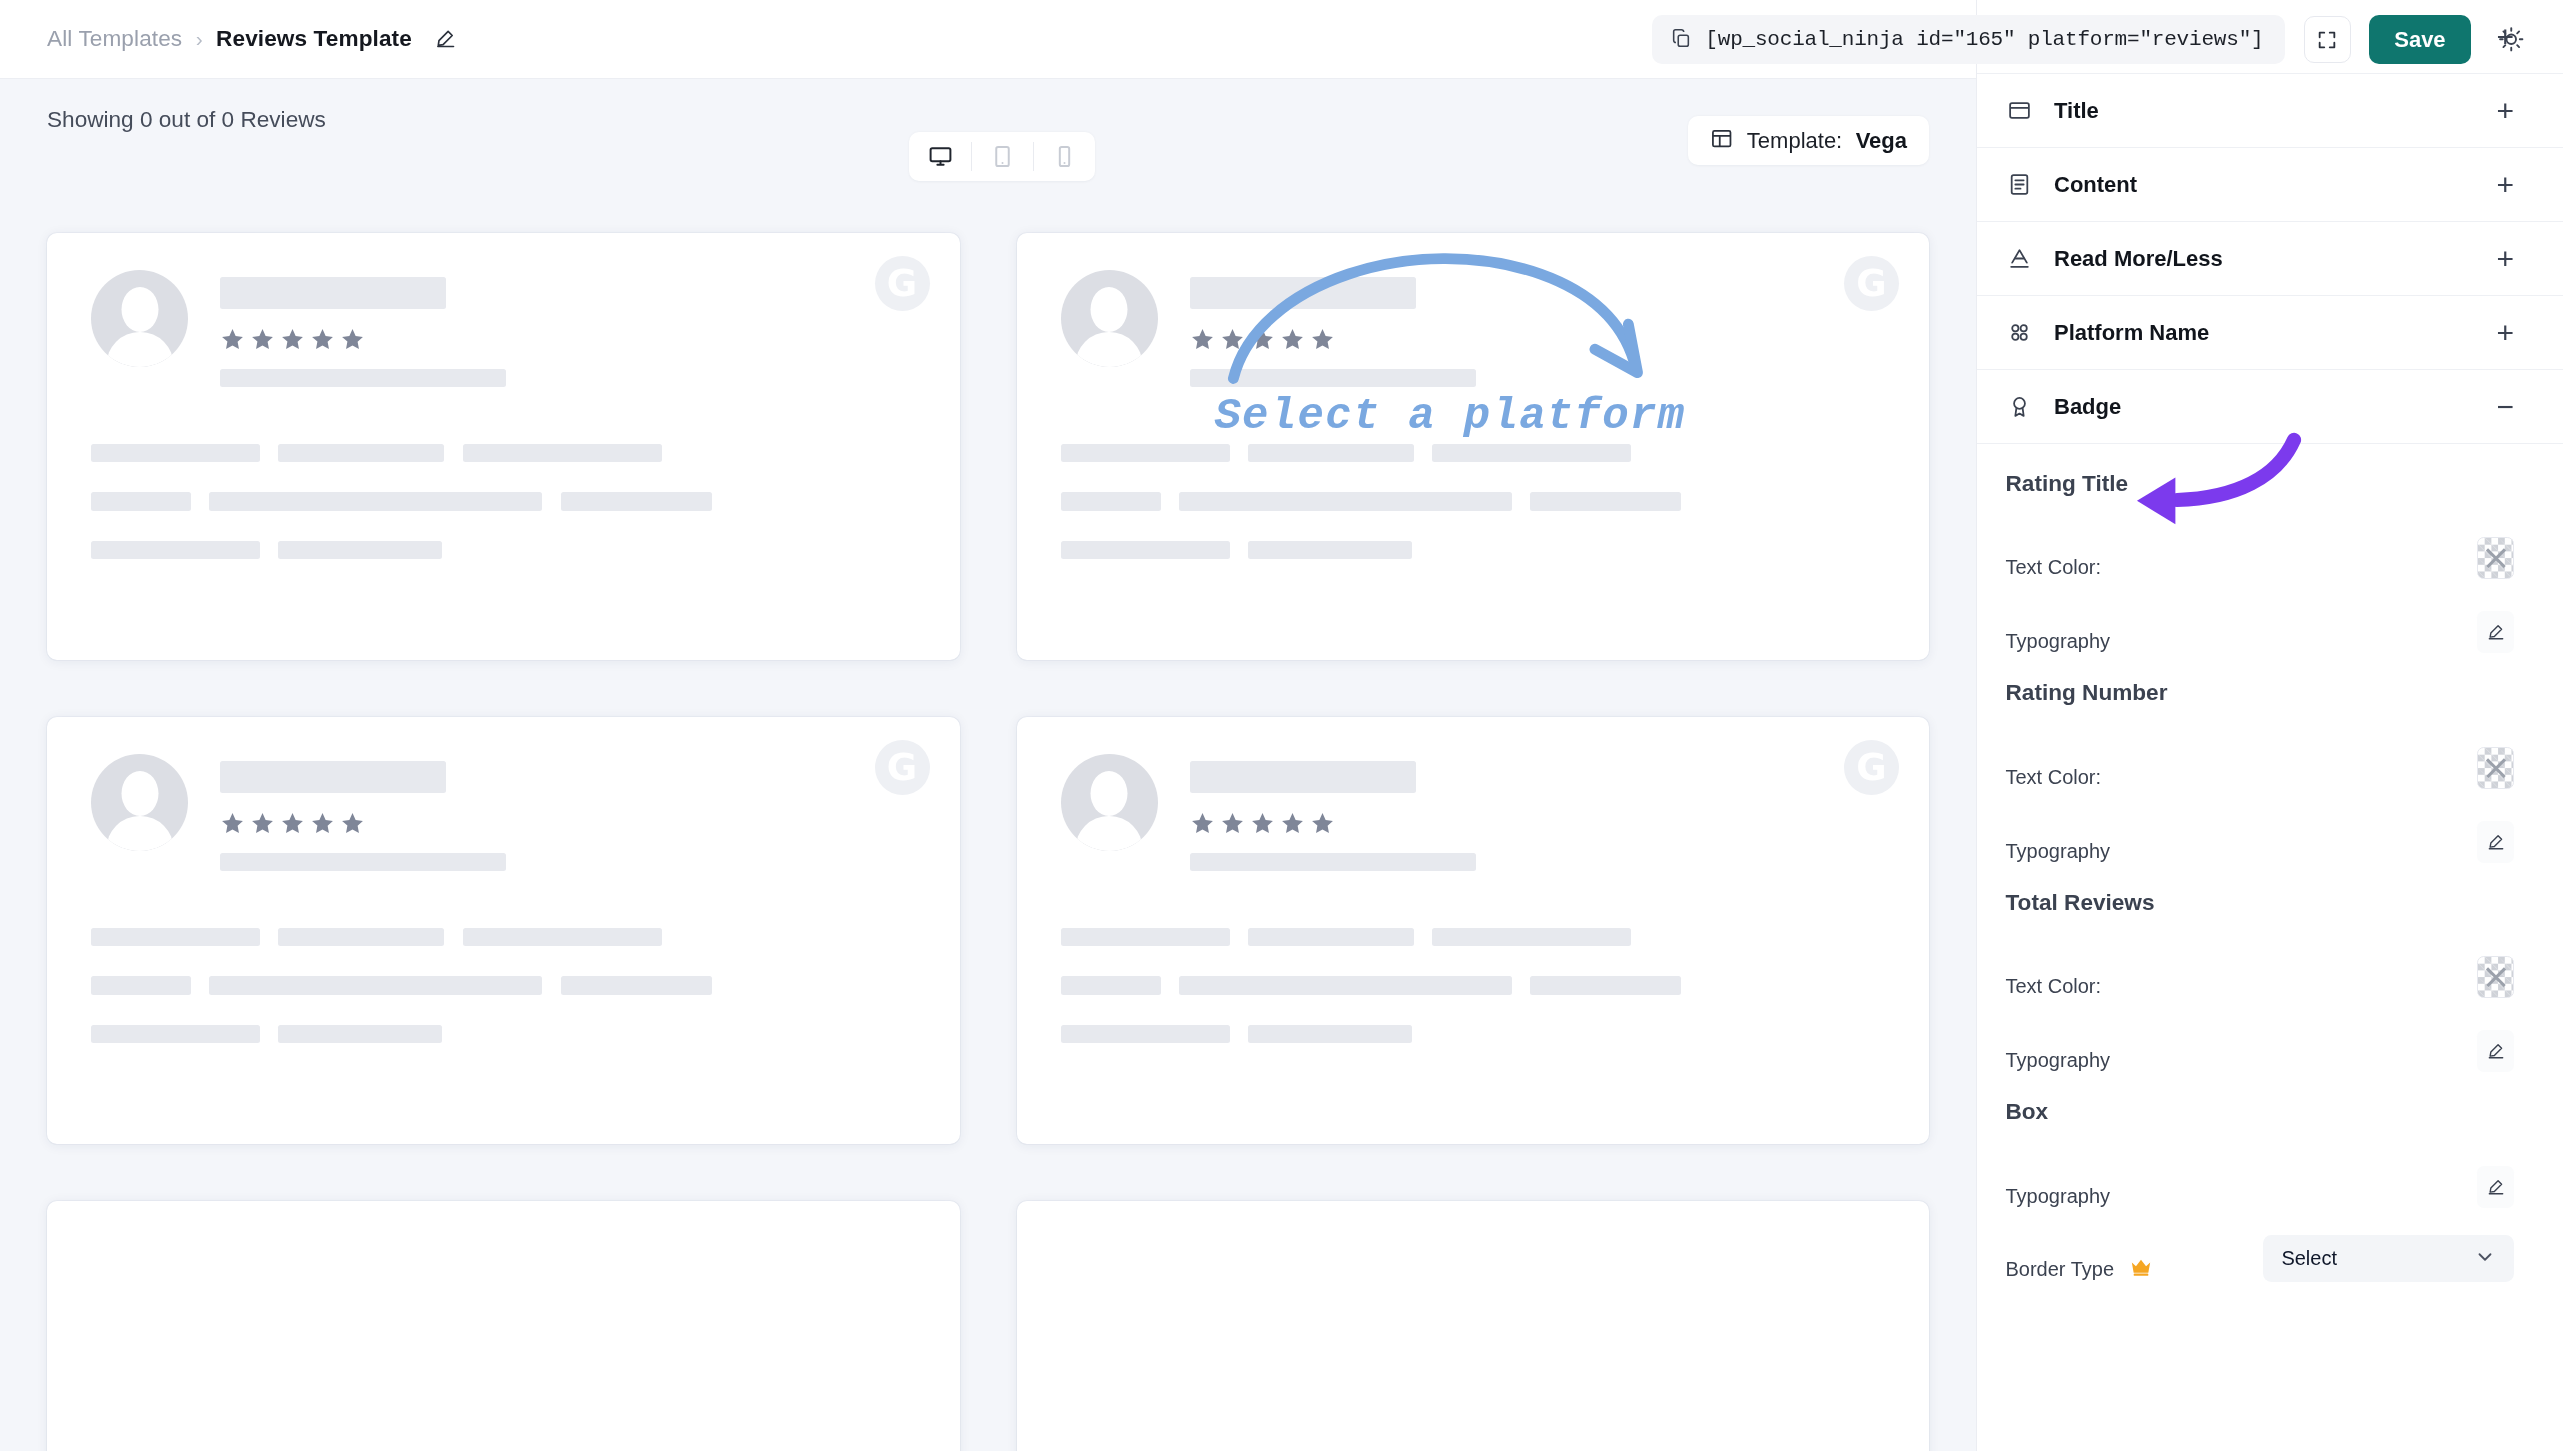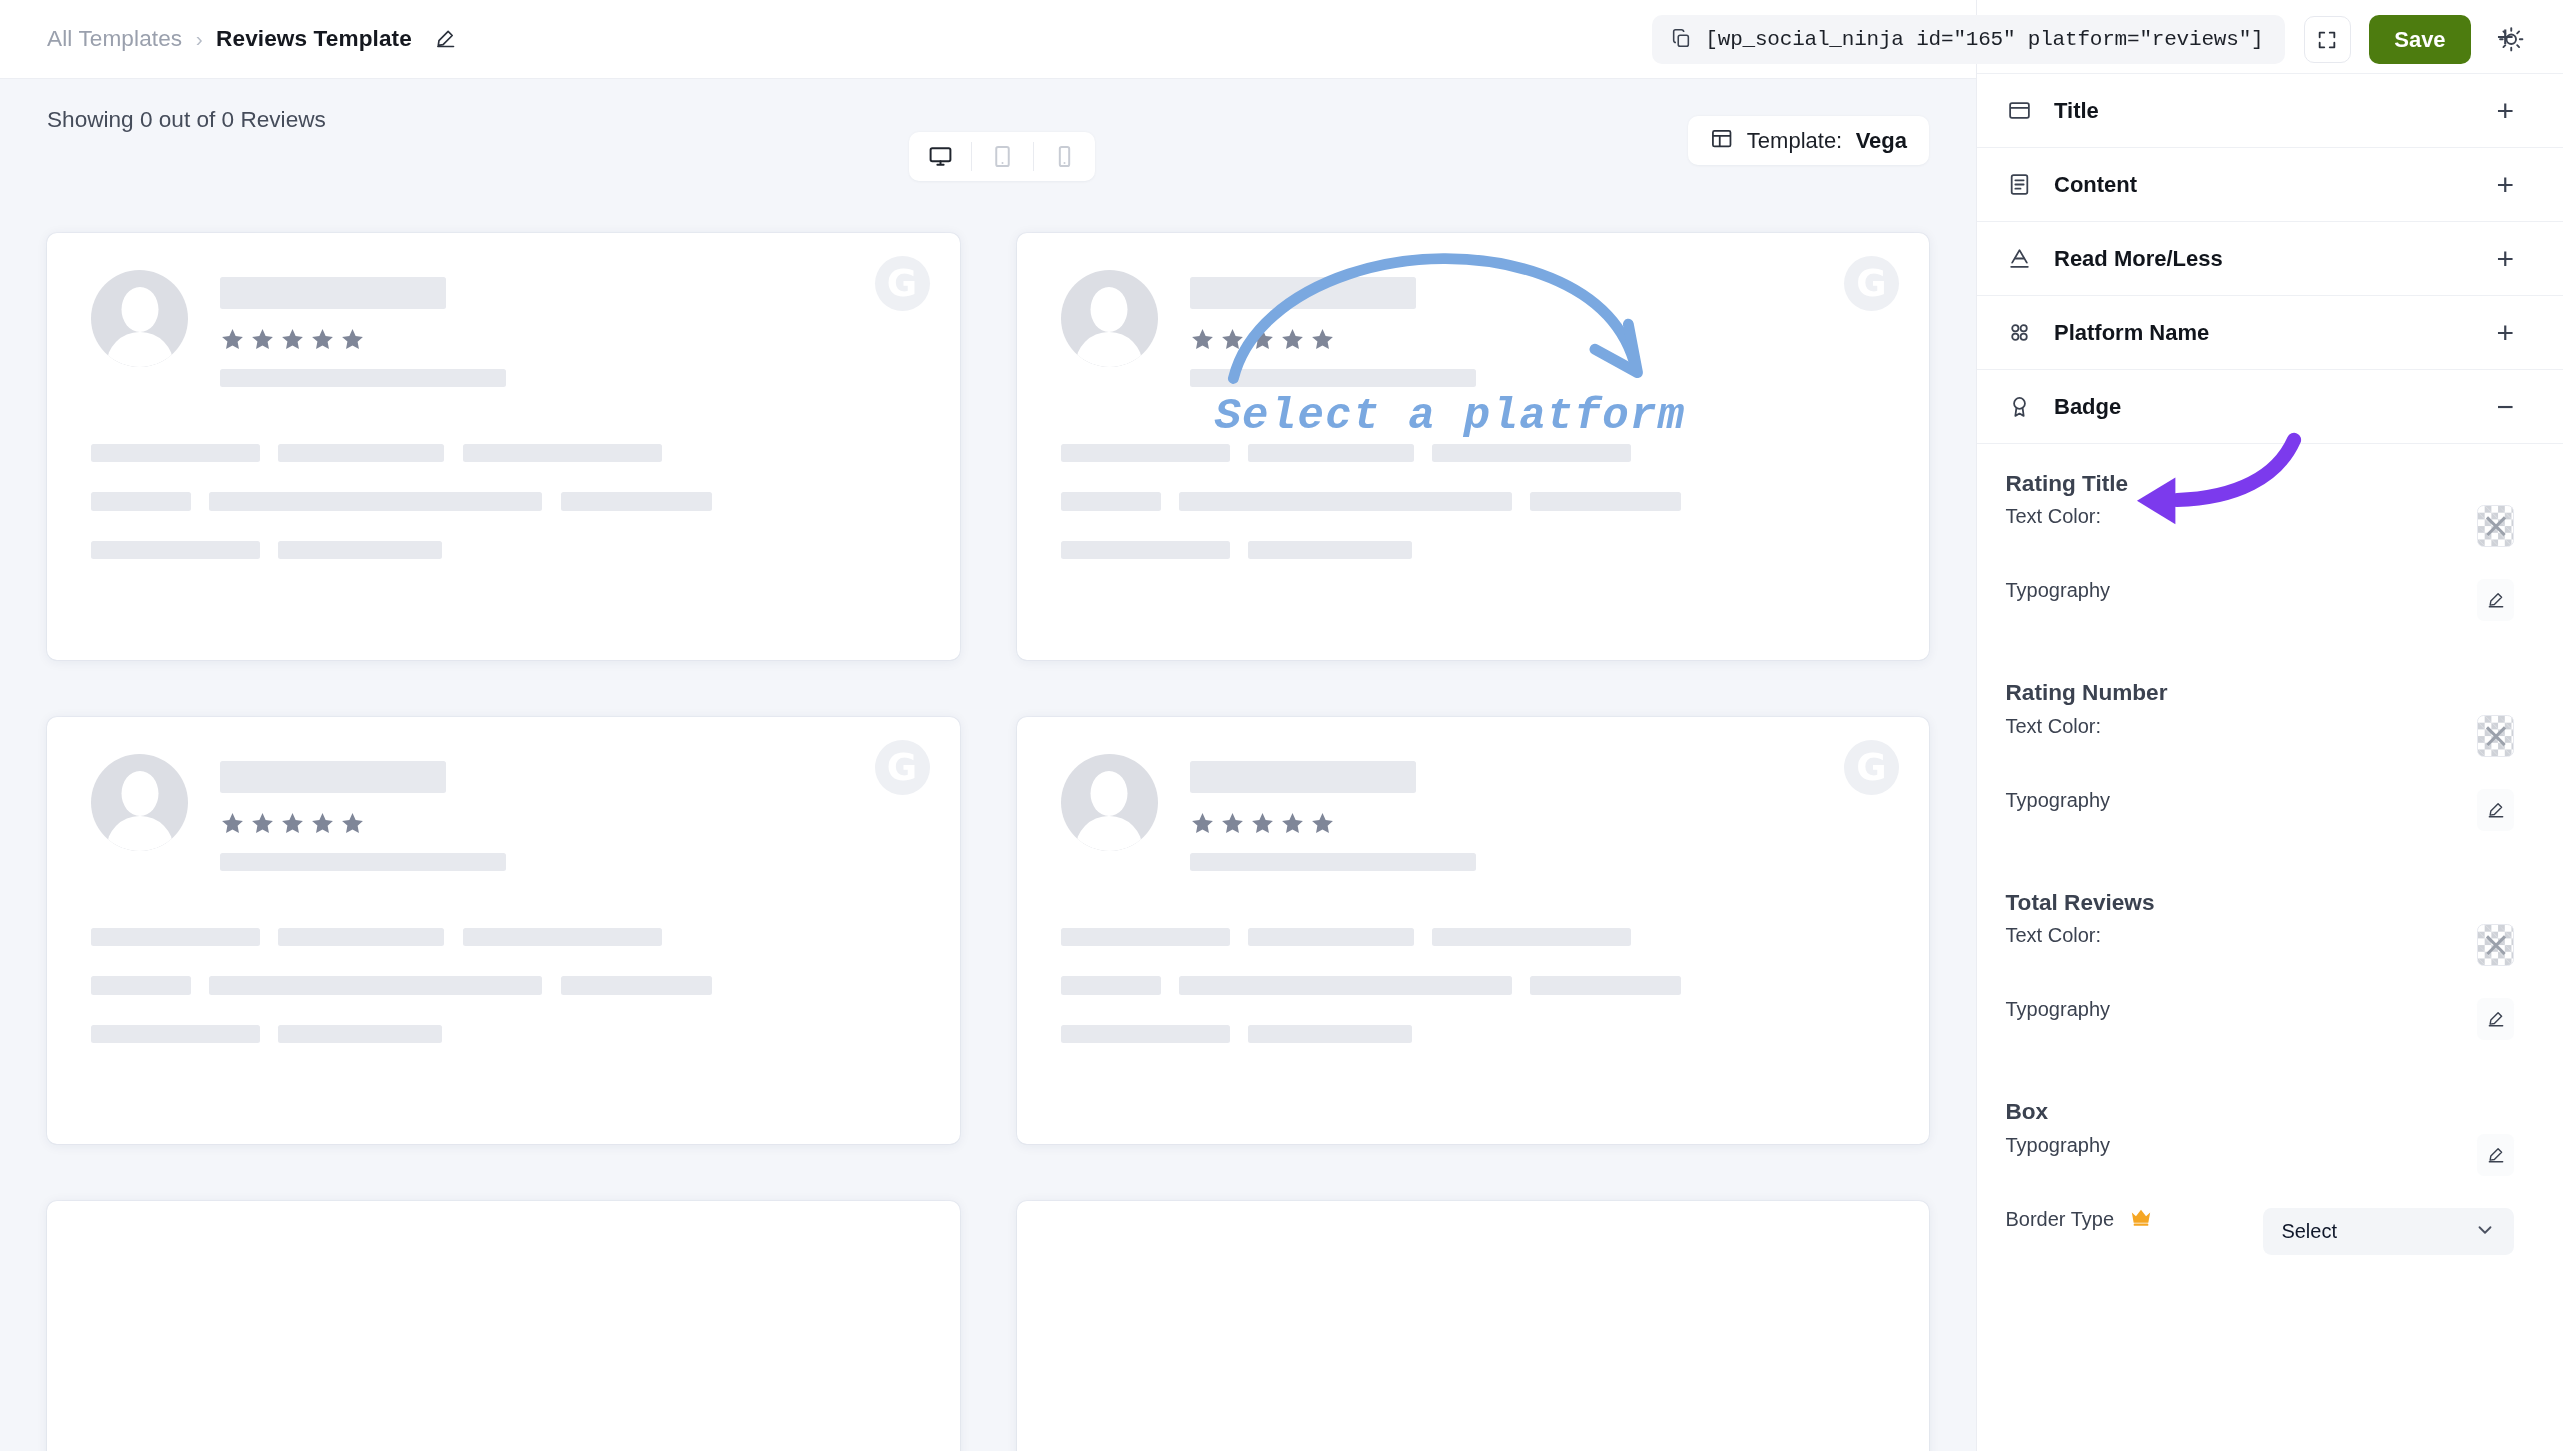--- a/index.html
+++ b/index.html
@@ -46,21 +46,21 @@
   .shortcode-text {
     font-family: "Liberation Mono", monospace;
     font-size: 21px; color: #1c2028; letter-spacing: -0.2px; white-space: nowrap;
   }
   .icon-sq {
     width: 47px; height: 47px; border: 0.8px solid #e7e9ef; border-radius: 10px;
     background: #fff; display: flex; align-items: center; justify-content: center;
     cursor: pointer;
   }
   .save-btn {
-    height: 49px; padding: 1px 25px; background: #4d7c0f; color: #fff;
+    height: 49px; padding: 1px 25px; background: #0f766e; color: #fff;
     border-radius: 10px; font-size: 22px; font-weight: 700;
     display: flex; align-items: center; justify-content: center; cursor: pointer;
   }
   .theme-btn { width: 44px; height: 44px; display: flex; align-items: center; justify-content: center; cursor: pointer; }
 
   
   .toolbar {
     height: 82px; display: flex; align-items: center;
     padding: 0 47px; flex-shrink: 0; position: relative;
   }
@@ -163,21 +163,21 @@
   .sb-row-label { font-size: 22px; font-weight: 700; color: #11151c; flex: 1; }
   .sb-toggle { font-size: 30px; color: #3a4150; line-height: 0.6; font-weight: 300; }
   .sb-icon { width: 28.5px; display: flex; align-items: center; justify-content: center; }
 
   .sb-section { padding: 0 0 0 0; }
   .sb-grouptitle {
     font-size: 22.6px; font-weight: 700; color: #3b4250;
     padding: 27px 28.5px 8.4px 28.5px;
   }
   .sb-field {
-    height: 74px; display: flex; align-items: flex-start;
+    height: 74px; display: flex; align-items: flex-end;
     padding: 0 49px 0 28.5px; gap: 11px;
   }
   .sb-field-label { font-size: 20px; color: #3b4250; flex: 1; }
   .swatch {
     width: 37px; height: 42px; border: 0.8px solid #e6e8ee; border-radius: 6.7px;
     cursor: pointer; position: relative; overflow: hidden;
     background-image:
       linear-gradient(45deg, #cfd2d8 25%, transparent 25%, transparent 75%, #cfd2d8 75%),
       linear-gradient(45deg, #cfd2d8 25%, transparent 25%, transparent 75%, #cfd2d8 75%);
     background-size: 13.4px 13.4px;

